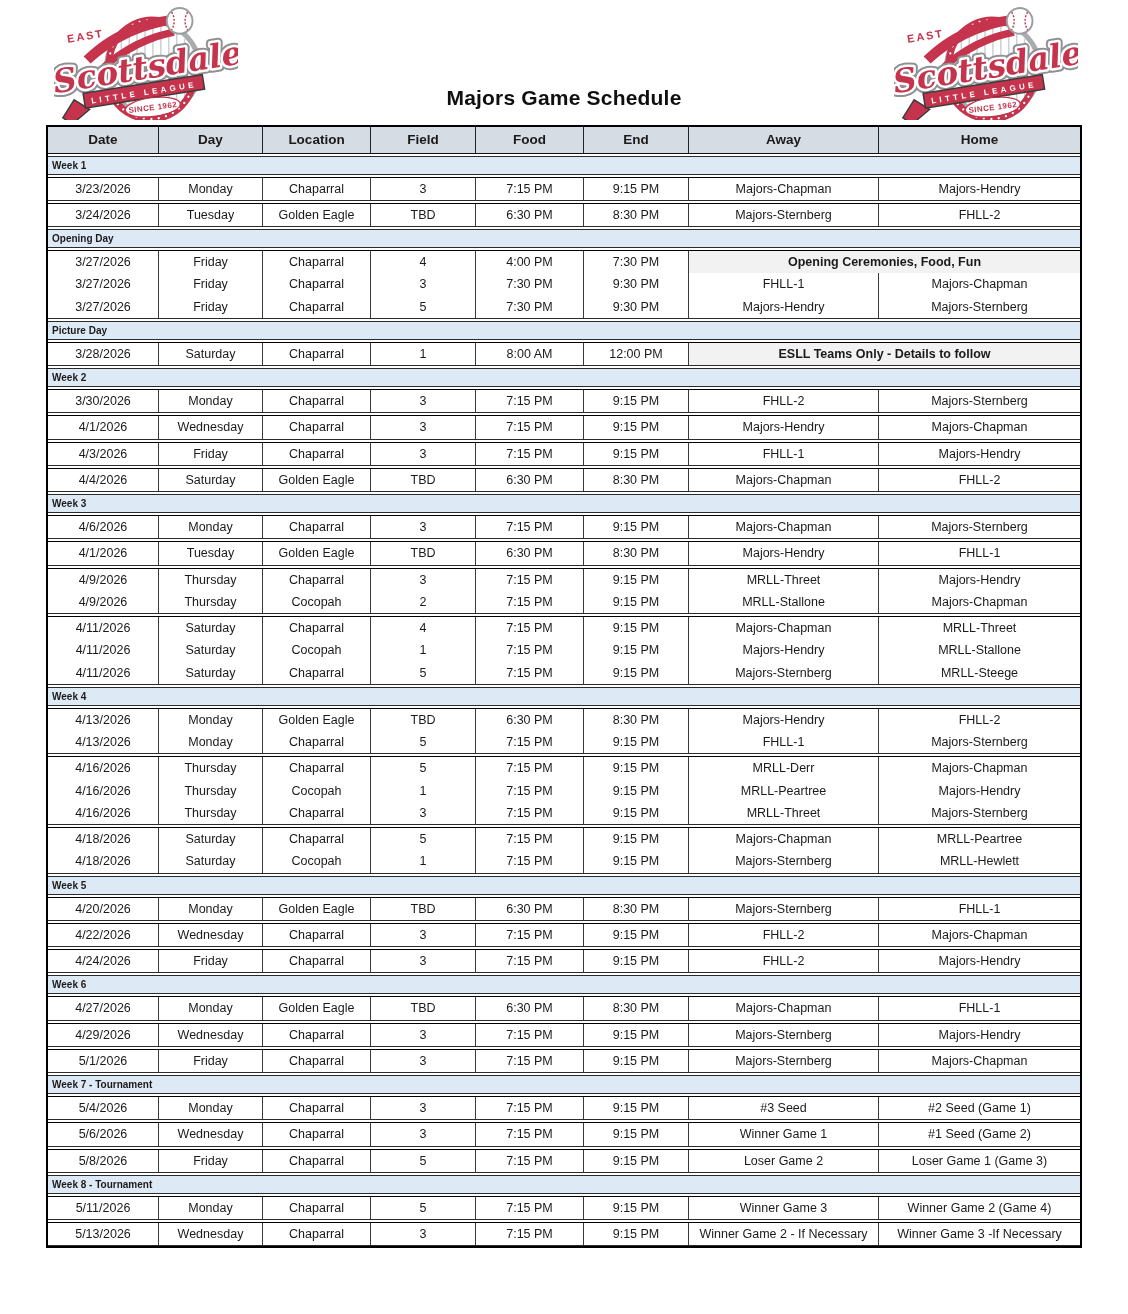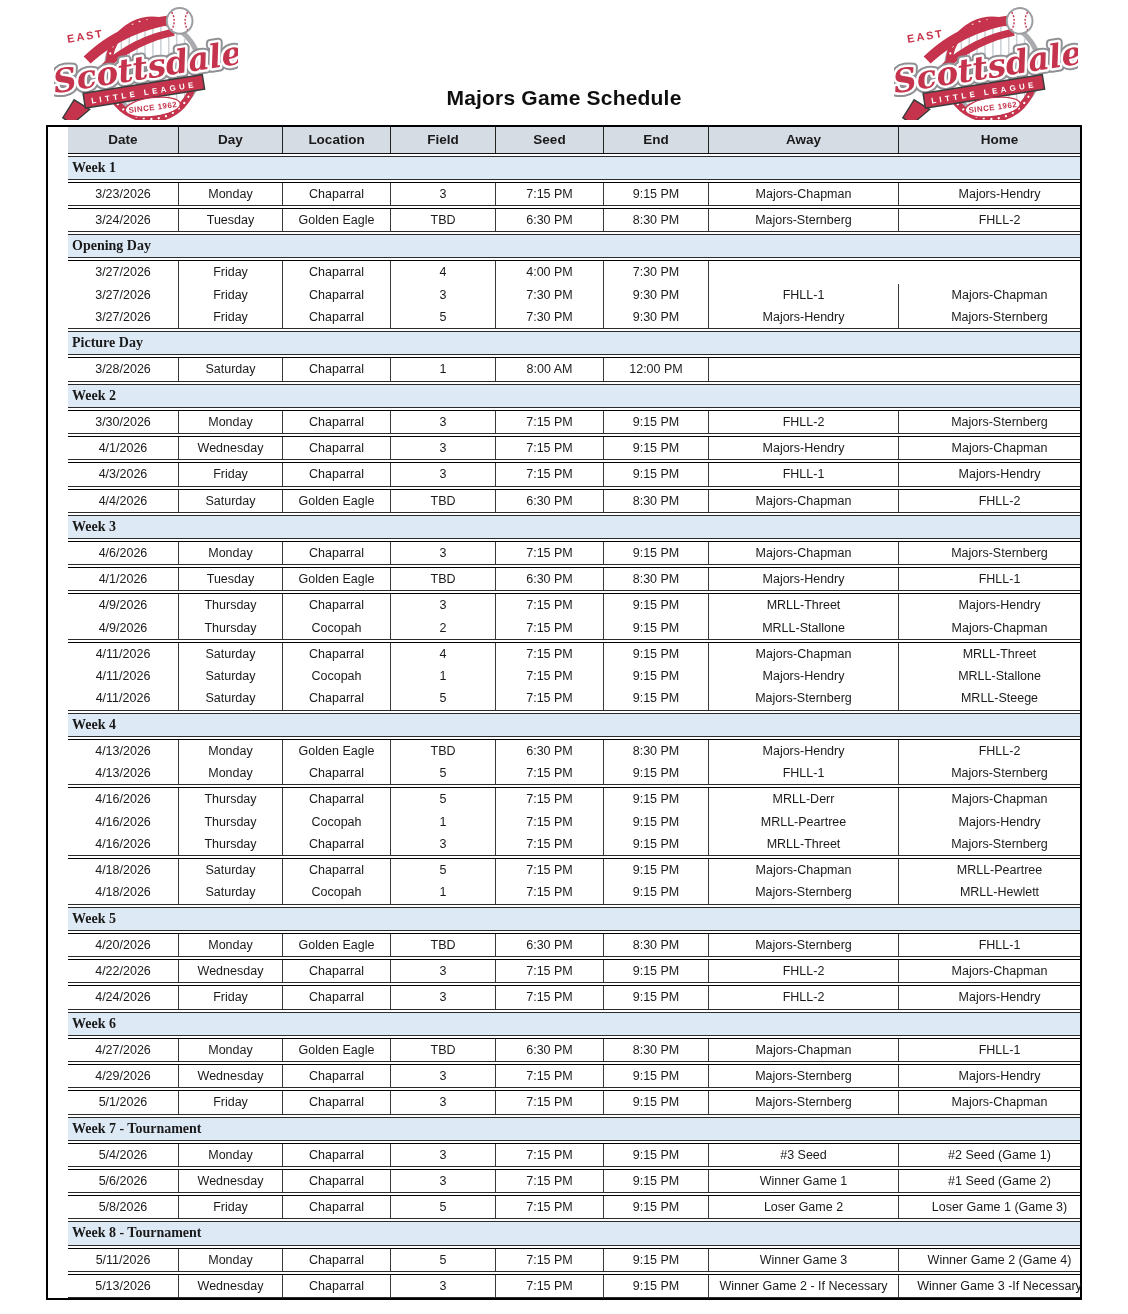--- a/index.html
+++ b/index.html
@@ -12,32 +12,32 @@
   .logo{position:absolute;top:7px;width:184px;height:113px;}
   .logo.left{left:54px;}
   .logo.right{left:894px;}
   .page-title{
     position:absolute;left:0;right:0;top:86px;text-align:center;
     font-size:21px;font-weight:bold;color:#0f0f0f;letter-spacing:.2px;
   }
   .schedule{
     position:absolute;left:46px;top:125px;width:1036px;
     box-sizing:border-box;border:2px solid #000;background:#fff;
-    display:flex;flex-direction:column;row-gap:2px;padding-left:20px;
+    display:flex;flex-direction:column;row-gap:2px;
   }
   .grid-row{display:grid;grid-template-columns:111px 104px 108px 105px 108px 105px 190px 201px;}
   .head-row{background:var(--header-bg,#D6DCE4);border-bottom:1px solid #111;}
   .head-cell{
     text-align:center;font-weight:bold;font-size:13.5px;line-height:1.3;
     padding:4px 2px;border-right:1px solid #222;box-sizing:border-box;
   }
   .head-cell:last-child{border-right:none;}
   .band{
     background:var(--band-bg,#DEE9F6);border-top:1px solid #2b2b2b;border-bottom:1px solid #2b2b2b;
-    font-weight:bold;font-size:14px;line-height:1.3;padding:2px 4px;box-sizing:border-box;font-family:Liberation Serif, serif;
+    font-weight:bold;font-size:10px;line-height:1.3;padding:2px 4px;box-sizing:border-box;
   }
   .band.center{}
   .group{border-top:1px solid #000000;border-bottom:1px solid #2b2b2b;}
   .cell{
     text-align:center;font-size:12.5px;line-height:1.3;padding:3px 2px;
     border-right:1px solid #3a3a3a;box-sizing:border-box;
     white-space:nowrap;overflow:hidden;
   }
   .cell.home{border-right:none;}
   .cell.merged{
@@ -103,21 +103,21 @@
     </svg>
   <div class="page-title">Majors Game Schedule</div>
 </div>
 
 <div class="schedule">
   <div class="grid-row head-row">
     <div class="head-cell">Date</div>
     <div class="head-cell">Day</div>
     <div class="head-cell">Location</div>
     <div class="head-cell">Field</div>
-    <div class="head-cell">Seed</div>
+    <div class="head-cell">Food</div>
     <div class="head-cell">End</div>
     <div class="head-cell">Away</div>
     <div class="head-cell">Home</div>
   </div>
   <div id="sections" style="display:contents"><div class="band">Week 1</div><div class="group">
         <div class="grid-row">
           <div class="cell date">3/23/2026</div>
           <div class="cell day">Monday</div>
           <div class="cell location">Chaparral</div>
           <div class="cell field">3</div>
@@ -138,20 +138,21 @@
           <div class="cell home">FHLL-2</div>
         </div>
       </div><div class="band center">Opening Day</div><div class="group">
         <div class="grid-row">
           <div class="cell date">3/27/2026</div>
           <div class="cell day">Friday</div>
           <div class="cell location">Chaparral</div>
           <div class="cell field">4</div>
           <div class="cell start">4:00 PM</div>
           <div class="cell end">7:30 PM</div>
+          <div class="cell merged">Opening Ceremonies, Food, Fun</div>
         </div>
         <div class="grid-row">
           <div class="cell date">3/27/2026</div>
           <div class="cell day">Friday</div>
           <div class="cell location">Chaparral</div>
           <div class="cell field">3</div>
           <div class="cell start">7:30 PM</div>
           <div class="cell end">9:30 PM</div>
           <div class="cell away">FHLL-1</div>
           <div class="cell home">Majors-Chapman</div>
@@ -167,20 +168,21 @@
           <div class="cell home">Majors-Sternberg</div>
         </div>
       </div><div class="band center">Picture Day</div><div class="group">
         <div class="grid-row">
           <div class="cell date">3/28/2026</div>
           <div class="cell day">Saturday</div>
           <div class="cell location">Chaparral</div>
           <div class="cell field">1</div>
           <div class="cell start">8:00 AM</div>
           <div class="cell end">12:00 PM</div>
+          <div class="cell merged">ESLL Teams Only - Details to follow</div>
         </div>
       </div><div class="band">Week 2</div><div class="group">
         <div class="grid-row">
           <div class="cell date">3/30/2026</div>
           <div class="cell day">Monday</div>
           <div class="cell location">Chaparral</div>
           <div class="cell field">3</div>
           <div class="cell start">7:15 PM</div>
           <div class="cell end">9:15 PM</div>
           <div class="cell away">FHLL-2</div>

